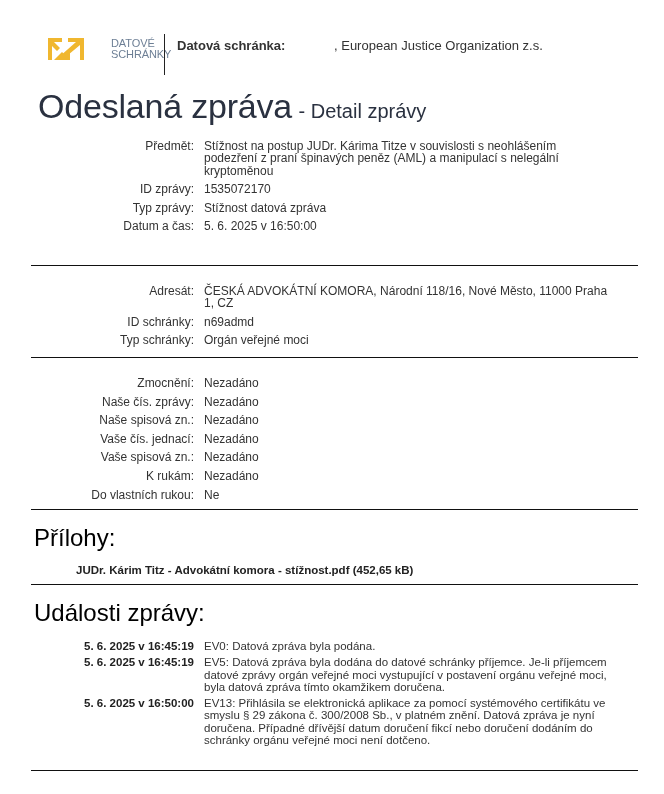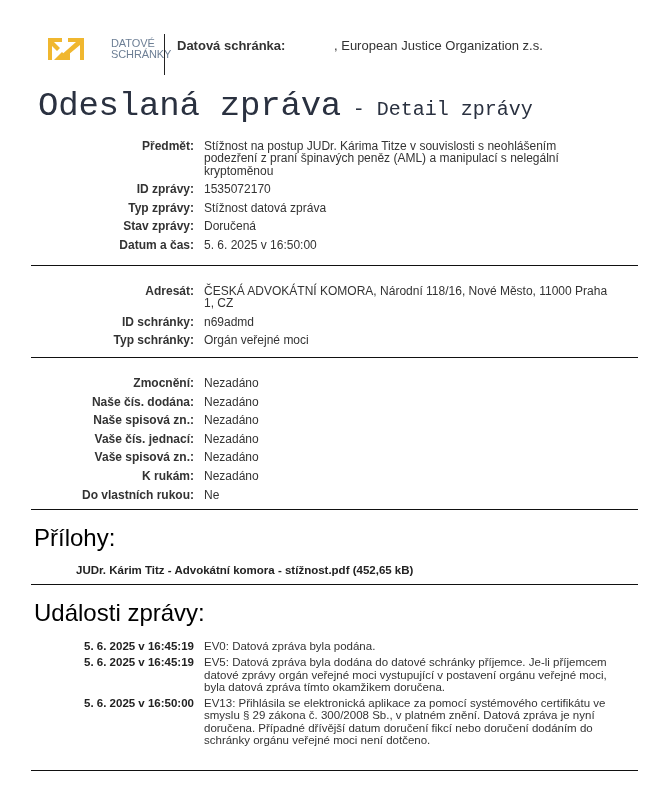--- a/index.html
+++ b/index.html
@@ -9,28 +9,28 @@
     color: #333333;
   }
   .header { position: absolute; left: 0; top: 0; width: 664px; height: 80px; }
   .logo { position: absolute; left: 48px; top: 38px; display: flex; align-items: center; gap: 22px; }
   .logo svg { display: block; }
   .logo-text { margin-left: 5px; color: #6d7f95; font-size: 11px; line-height: 11px; letter-spacing: -0.1px; }
   .vdivider { position: absolute; left: 164px; top: 34px; width: 1px; height: 41px; background: #222; }
   .box-label { position: absolute; left: 177px; top: 38px; font-weight: bold; font-size: 13px; color: #333; }
   .box-owner { position: absolute; left: 334px; top: 38px; font-size: 13px; color: #333; }
 
-  .title { position: absolute; left: 38px; top: 87px; white-space: nowrap; font-family: Liberation Mono, monospace; }
+  .title { position: absolute; left: 38px; top: 87px; white-space: nowrap; }
   .title .main { font-size: 34px; color: #2a3140; letter-spacing: -0.2px; }
   .title .sub { font-size: 20px; color: #2a3140; margin-left: 2px; }
   .rule { position: absolute; left: 31px; width: 607px; height: 1px; background: #111; }
 
   .dl { position: absolute; left: 31px; width: 607px; font-size: 12px; line-height: 12px; }
   .row { display: flex; align-items: flex-start; margin-bottom: 6.3px; }
-  .row .k { flex: 0 0 173px; text-align: right; font-weight: bold; color: #333; padding-right: 10px; box-sizing: border-box; }
+  .row .k { flex: 0 0 173px; text-align: right; font-weight: normal; color: #333; padding-right: 10px; box-sizing: border-box; }
   .row .v { flex: 1; color: #333; padding-right: 30px; line-height: 12.3px; }
 
   .h2 { position: absolute; left: 34px; font-size: 24px; color: #000000; }
   .attach { position: absolute; left: 76px; top: 564px; font-size: 11.5px; font-weight: bold; color: #222; }
 
   .events { position: absolute; left: 31px; top: 640px; width: 607px; font-size: 11.5px; line-height: 12.3px; }
   .ev { display: flex; margin-bottom: 4px; }
   .ev .t { flex: 0 0 173px; text-align: right; font-weight: bold; padding-right: 10px; box-sizing: border-box; color: #222; white-space: nowrap; }
   .ev .d { flex: 1; padding-right: 30px; color: #333; }
 </style>
@@ -66,24 +66,20 @@
   </div>
   <div class="row">
     <div class="k">ID zprávy:</div>
     <div class="v">1535072170</div>
   </div>
   <div class="row">
     <div class="k">Typ zprávy:</div>
     <div class="v">Stížnost datová zpráva</div>
   </div>
   <div class="row">
-    <div class="k">Stav zprávy:</div>
-    <div class="v">Doručená</div>
-  </div>
-  <div class="row">
     <div class="k">Datum a čas:</div>
     <div class="v">5. 6. 2025 v 16:50:00</div>
   </div>
 </div>
 <div class="rule" style="top:265px;"></div>
 
 <div class="dl" style="top:285px;">
   <div class="row">
     <div class="k">Adresát:</div>
     <div class="v">ČESKÁ ADVOKÁTNÍ KOMORA, Národní 118/16, Nové Město, 11000 Praha 1, CZ</div>
@@ -98,21 +94,21 @@
   </div>
 </div>
 <div class="rule" style="top:357px;"></div>
 
 <div class="dl" style="top:377px;">
   <div class="row">
     <div class="k">Zmocnění:</div>
     <div class="v">Nezadáno</div>
   </div>
   <div class="row">
-    <div class="k">Naše čís. dodána:</div>
+    <div class="k">Naše čís. zprávy:</div>
     <div class="v">Nezadáno</div>
   </div>
   <div class="row">
     <div class="k">Naše spisová zn.:</div>
     <div class="v">Nezadáno</div>
   </div>
   <div class="row">
     <div class="k">Vaše čís. jednací:</div>
     <div class="v">Nezadáno</div>
   </div>

